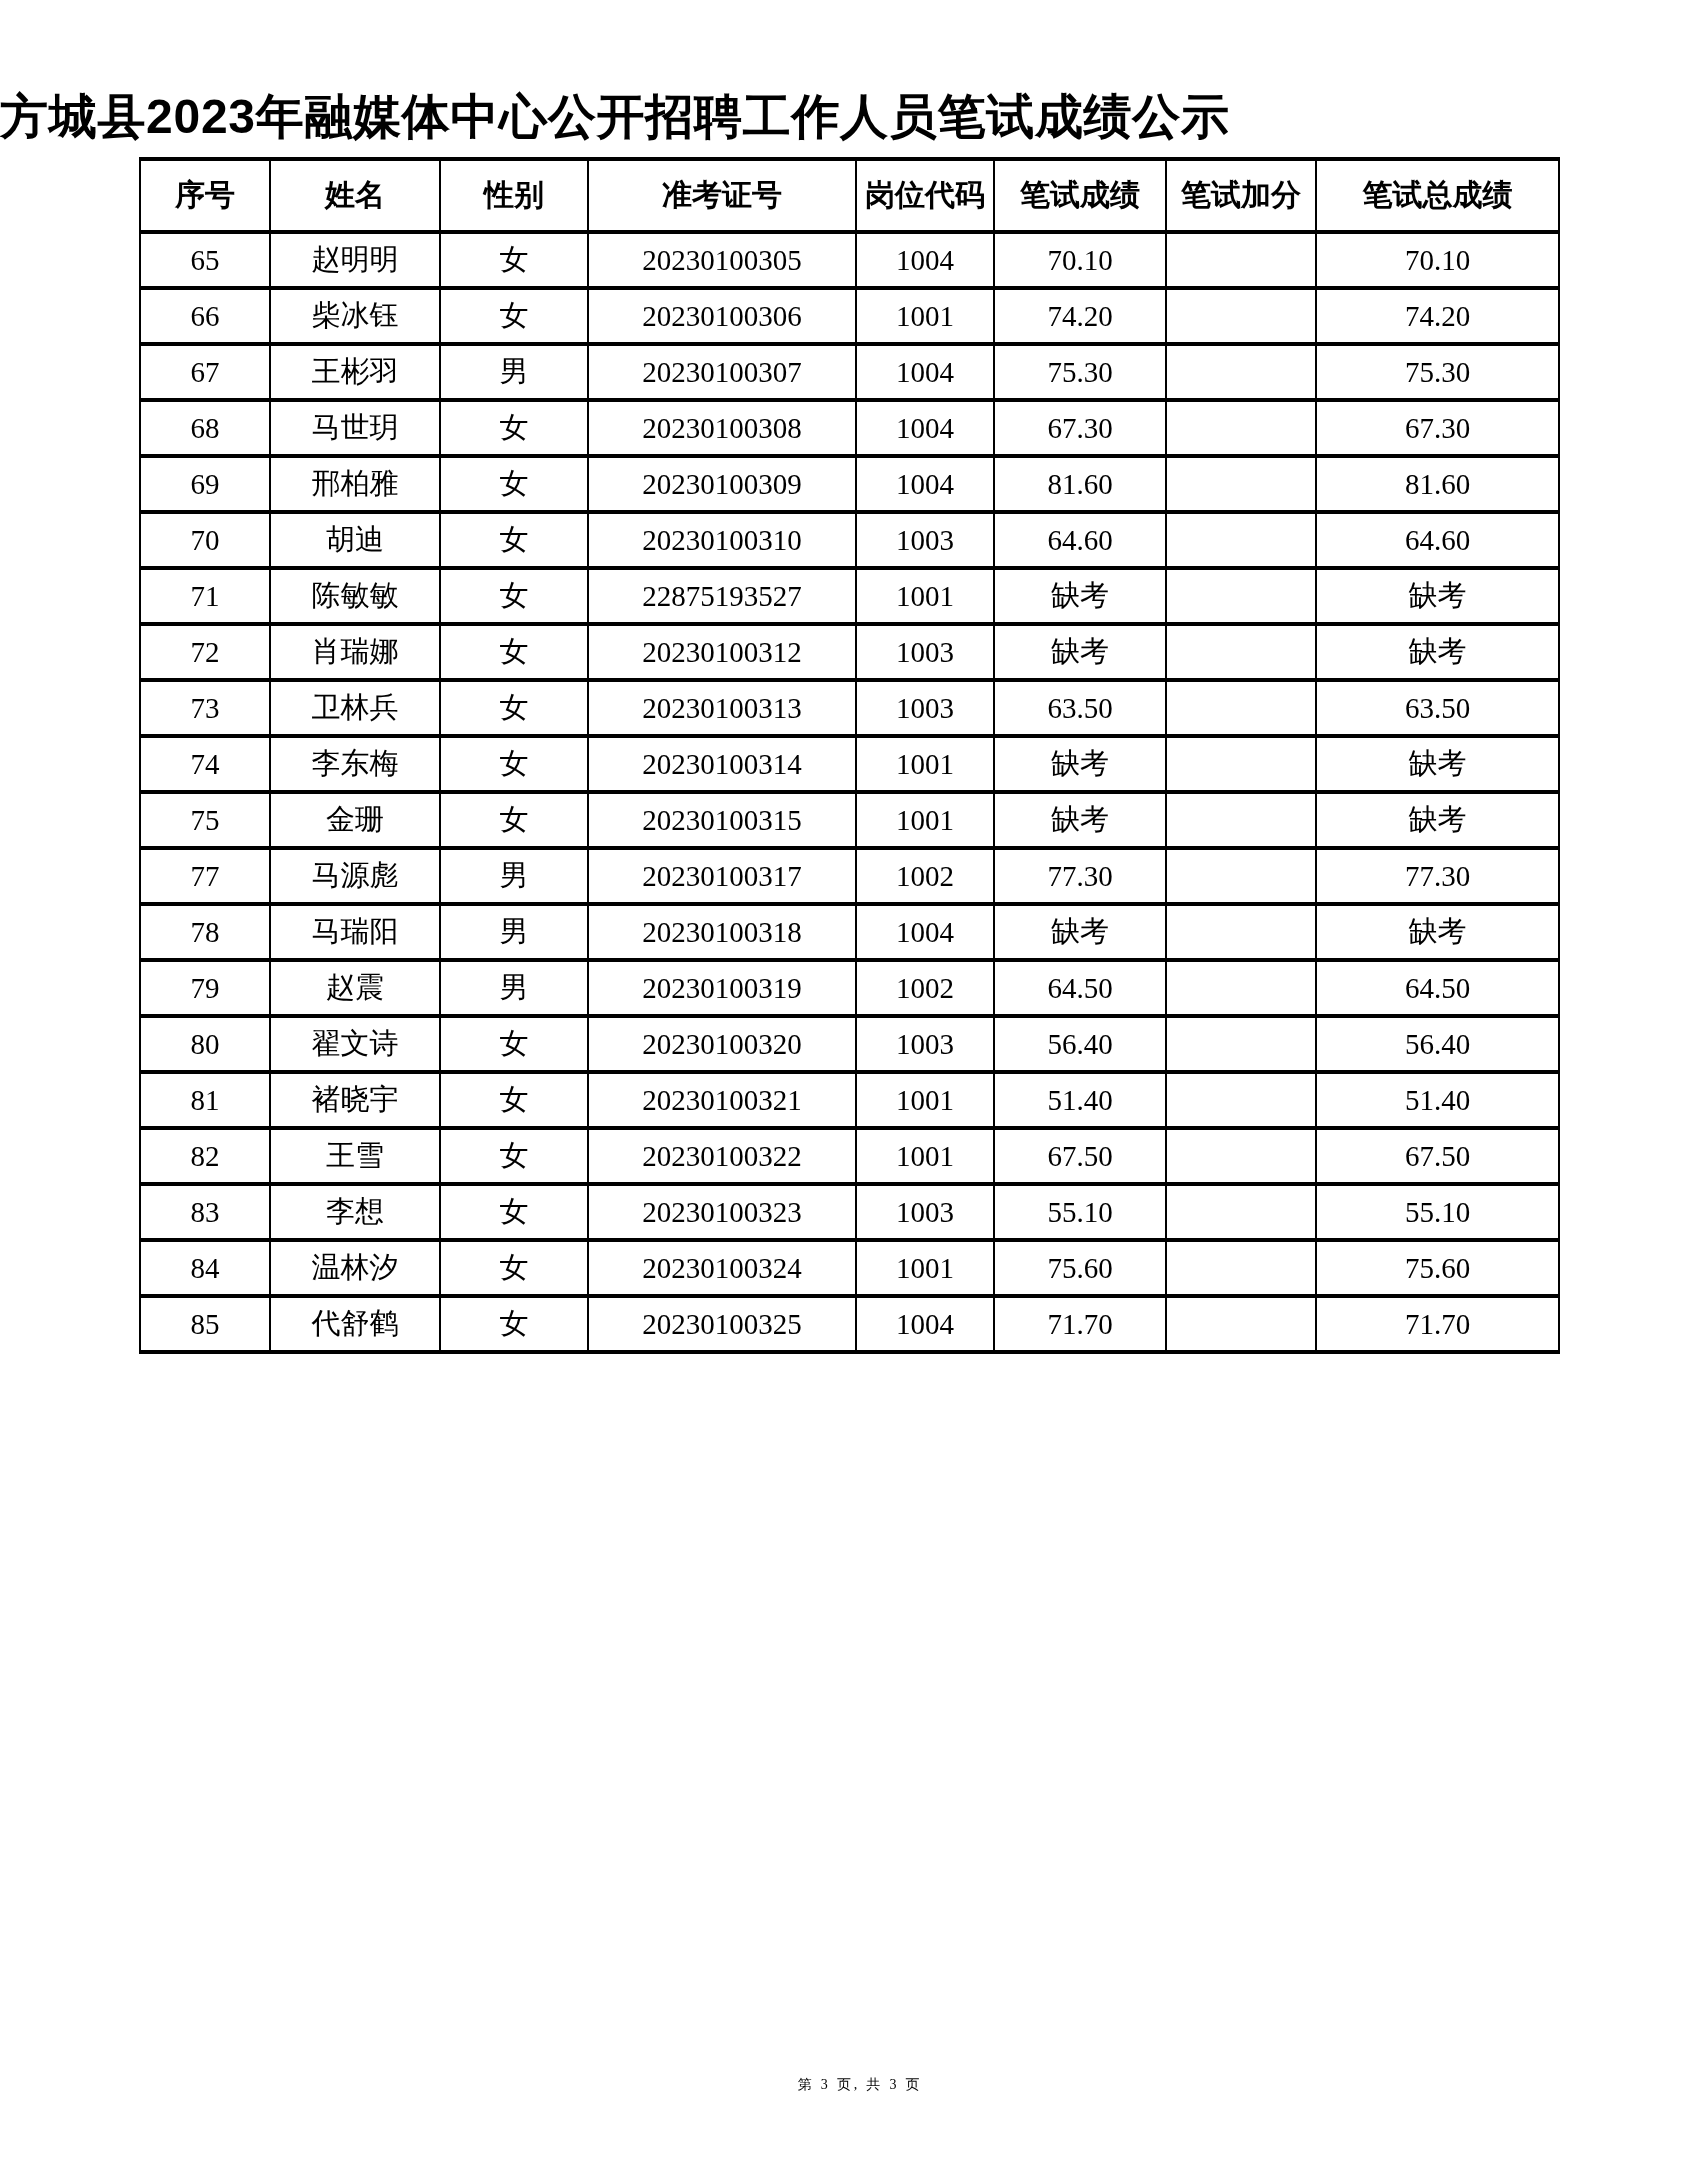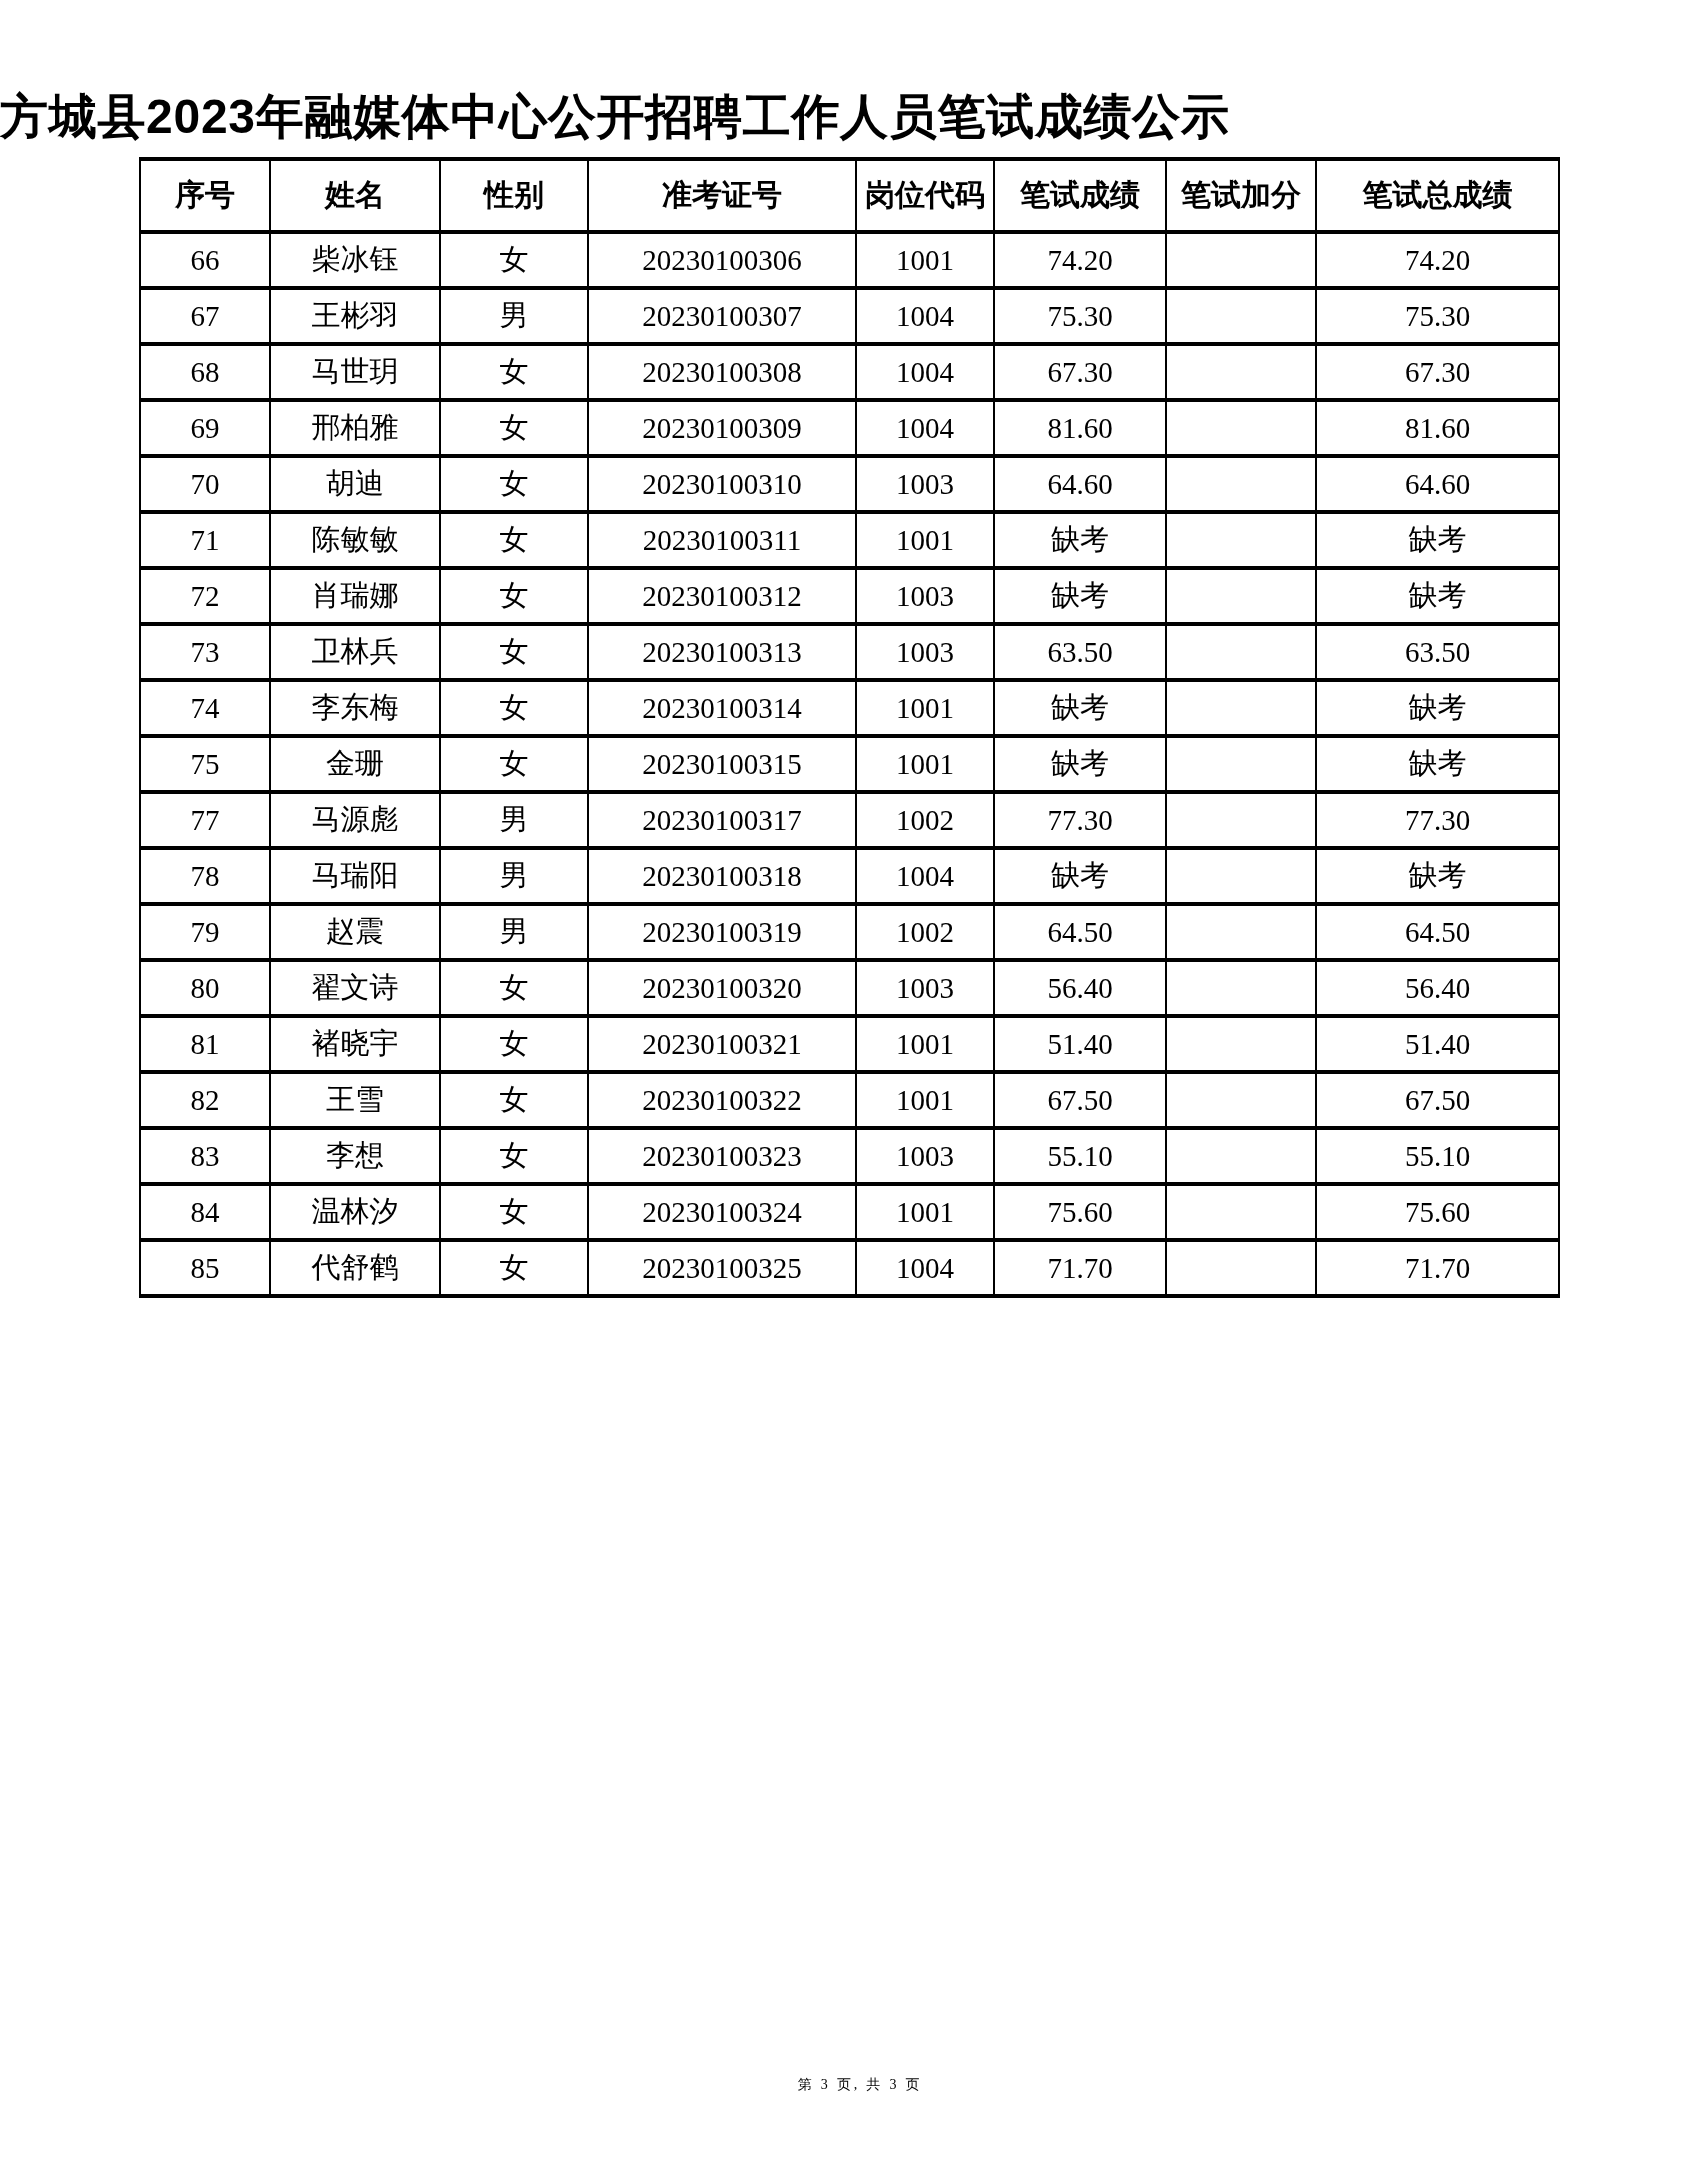--- a/index.html
+++ b/index.html
@@ -105,20 +105,30 @@
           <th>性别</th>
           <th>准考证号</th>
           <th>岗位代码</th>
           <th>笔试成绩</th>
           <th>笔试加分</th>
           <th>笔试总成绩</th>
         </tr>
     </thead>
     <tbody>
         <tr>
+          <td>65</td>
+          <td>赵明明</td>
+          <td>女</td>
+          <td>20230100305</td>
+          <td>1004</td>
+          <td>70.10</td>
+          <td></td>
+          <td>70.10</td>
+        </tr>
+        <tr>
           <td>66</td>
           <td>柴冰钰</td>
           <td>女</td>
           <td>20230100306</td>
           <td>1001</td>
           <td>74.20</td>
           <td></td>
           <td>74.20</td>
         </tr>
         <tr>
@@ -158,21 +168,21 @@
           <td>20230100310</td>
           <td>1003</td>
           <td>64.60</td>
           <td></td>
           <td>64.60</td>
         </tr>
         <tr>
           <td>71</td>
           <td>陈敏敏</td>
           <td>女</td>
-          <td>20230100311</td>
+          <td>22875193527</td>
           <td>1001</td>
           <td>缺考</td>
           <td></td>
           <td>缺考</td>
         </tr>
         <tr>
           <td>72</td>
           <td>肖瑞娜</td>
           <td>女</td>
           <td>20230100312</td>

